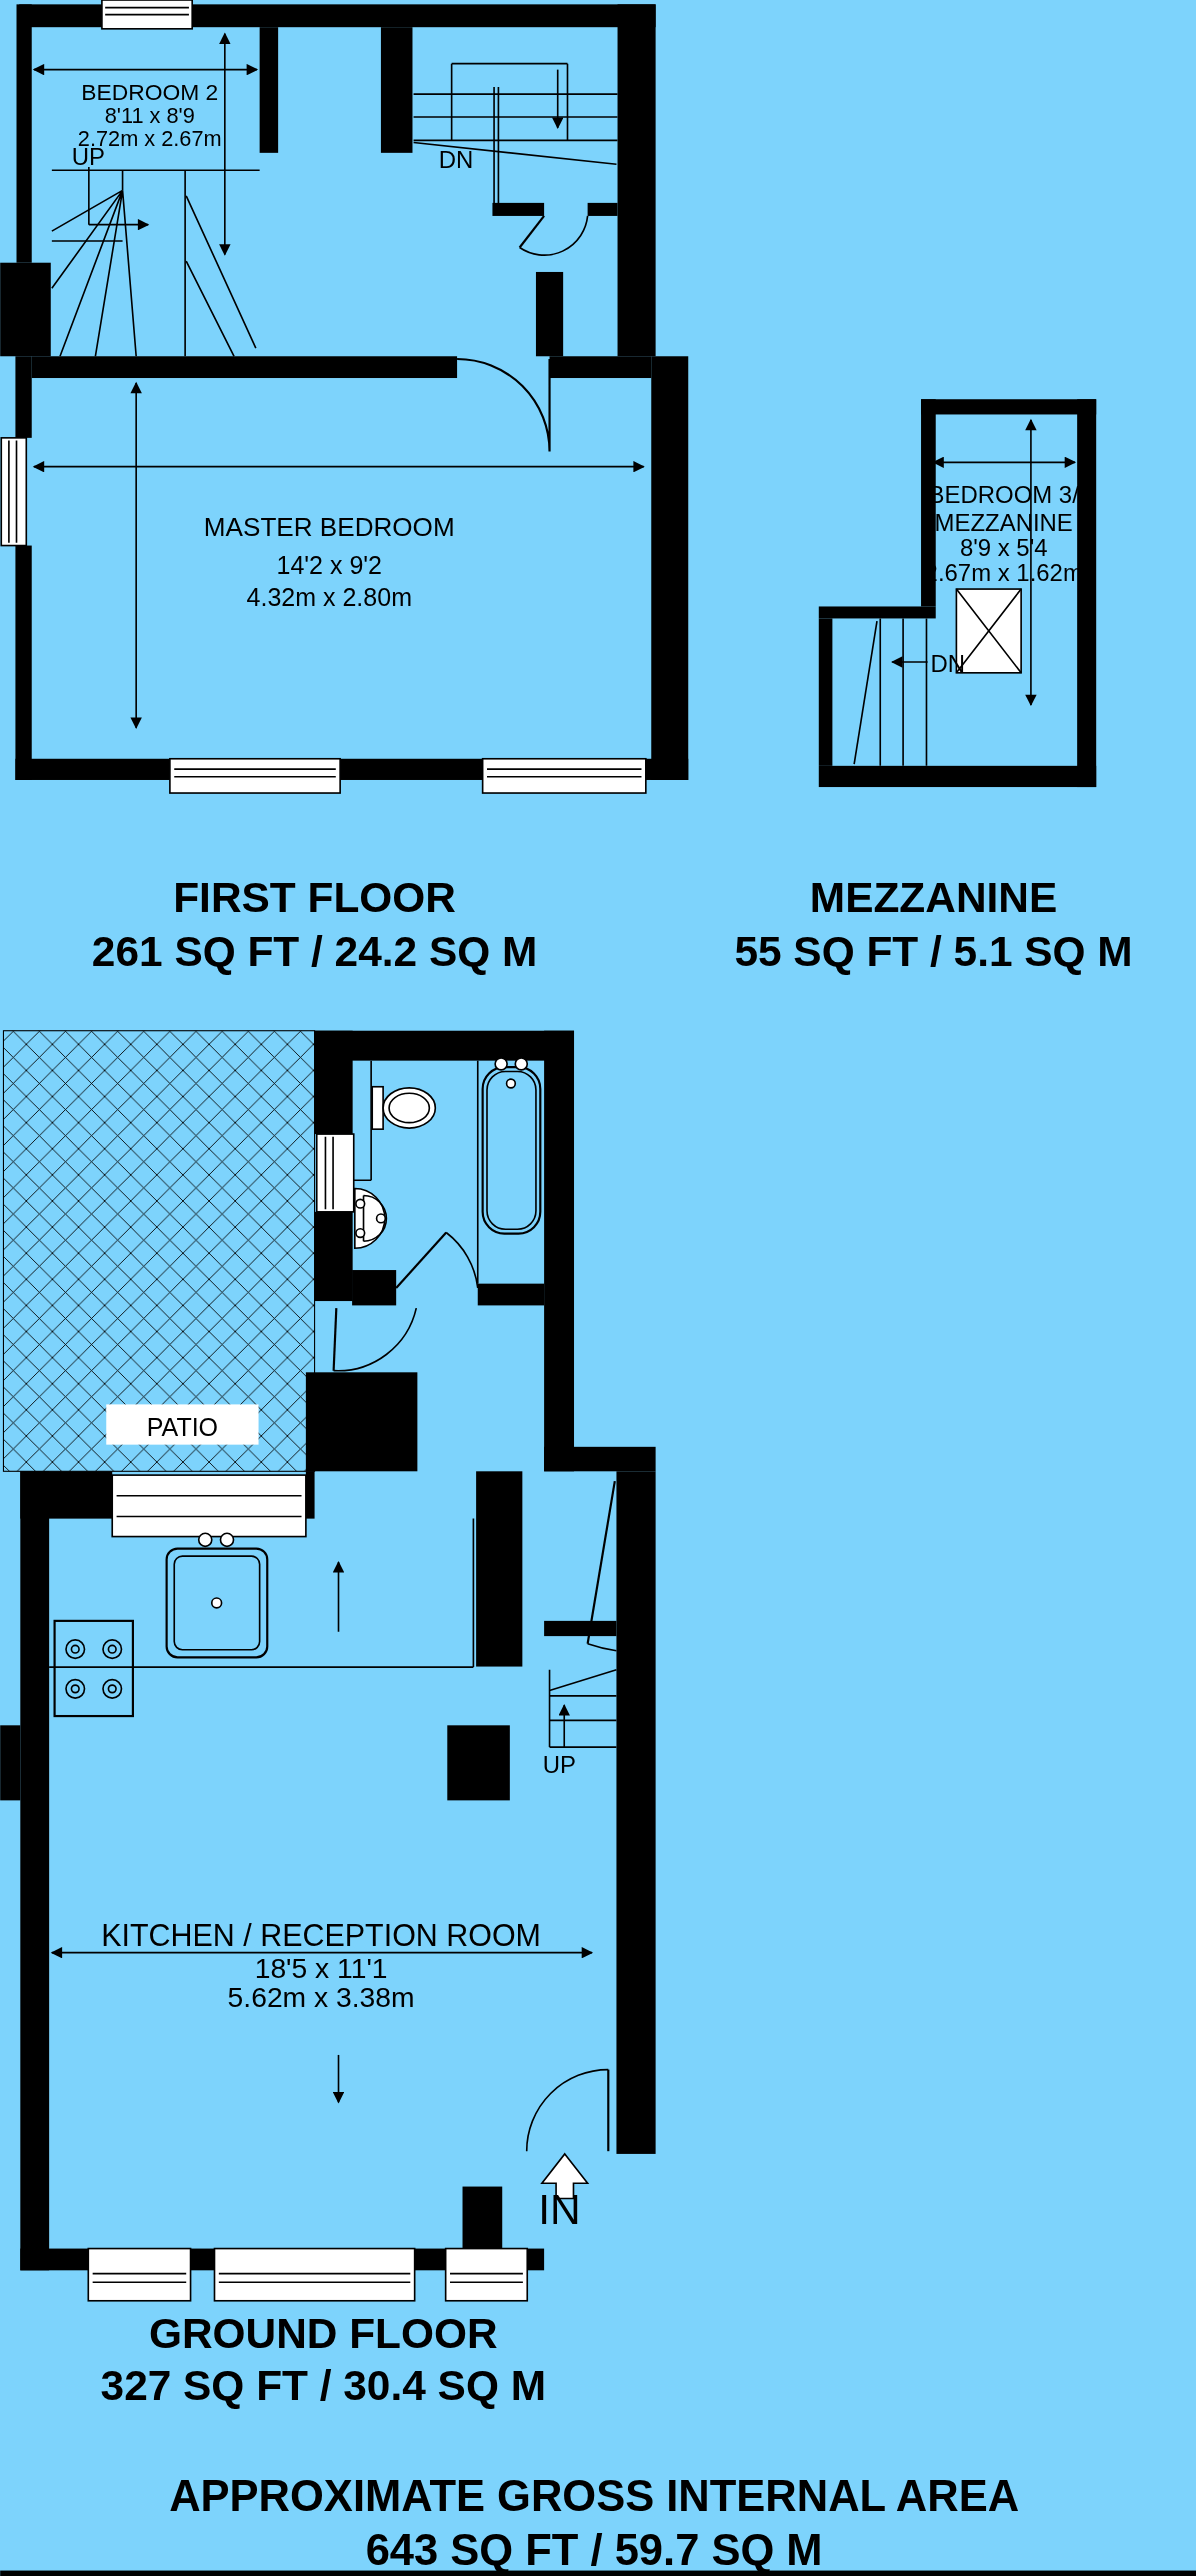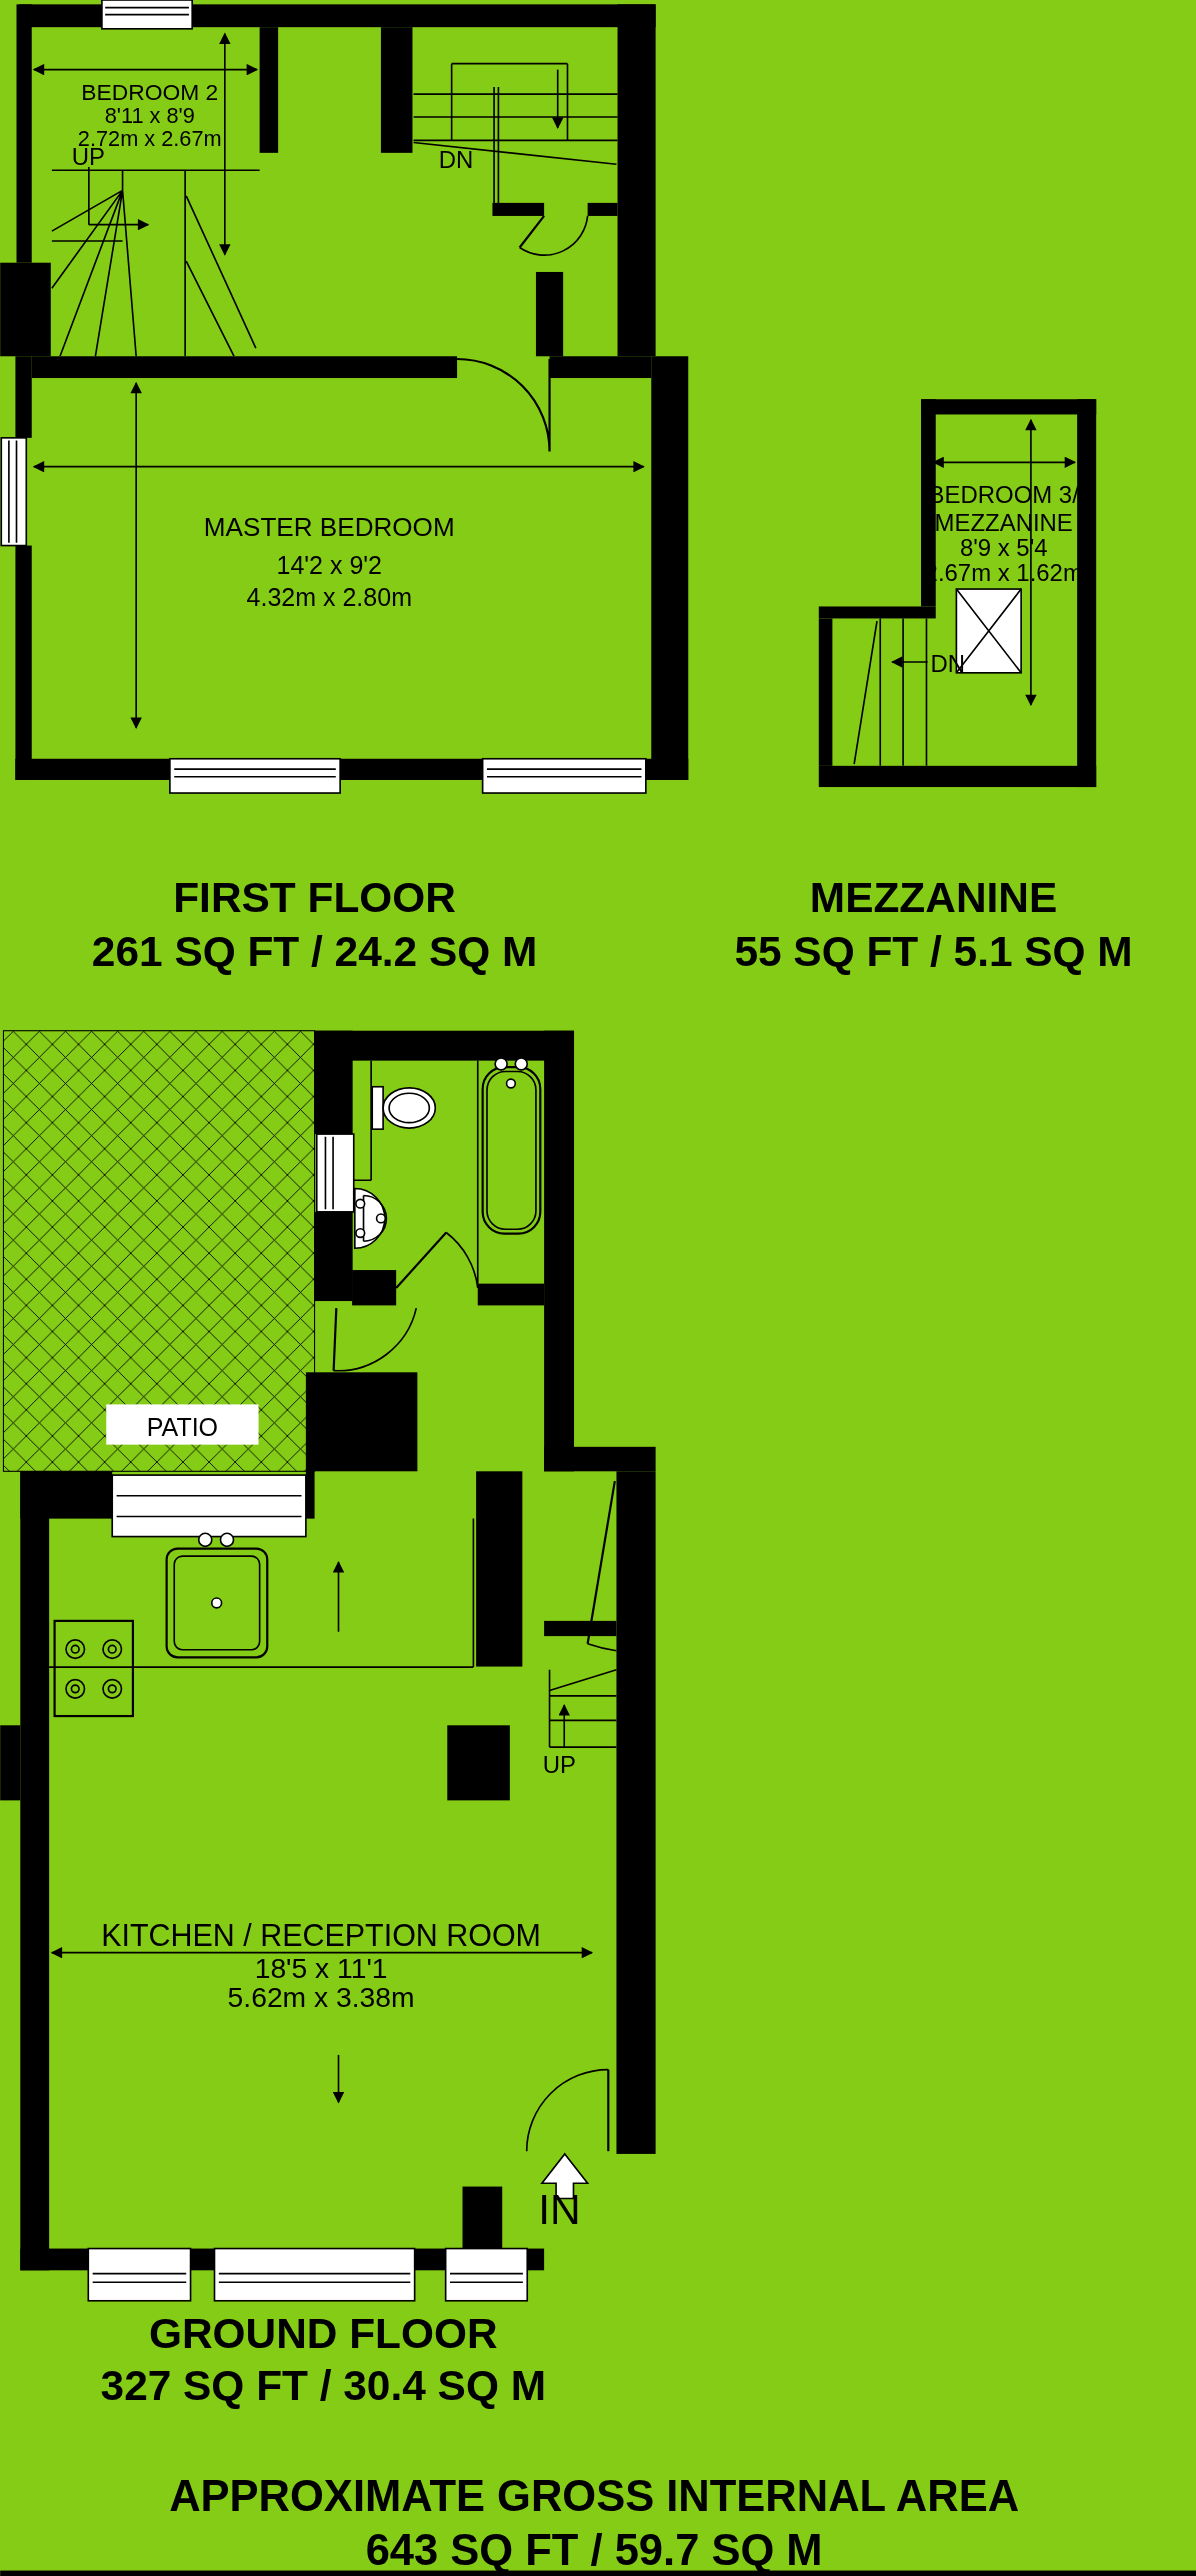--- a/index.html
+++ b/index.html
@@ -1,16 +1,16 @@
 <!DOCTYPE html>
 <html style="font-size:8.7px"><head>
 <meta charset="utf-8">
 <style>
   html,body{margin:0;padding:0;background:#ffffff;}
-  .page{width:1197px;height:2576px;position:relative;background:#84cc16;}
+  .page{width:1197px;height:2576px;position:relative;background:#7dd3fc;}
   svg{display:block;}
   text{font-family:"Liberation Sans","DejaVu Sans",sans-serif;fill:#000;}
   .room-label{font-weight:400;}
   .big-label{font-weight:700;}
   .thin{stroke:#000;stroke-width:3;fill:none;}
   .med{stroke:#000;stroke-width:4;fill:none;}
   .wall{fill:#000;stroke:none;}
   .winbox{fill:#fff;stroke:#000;stroke-width:3;}
   .fix{fill:#fff;stroke:#000;stroke-width:3;}
 </style>

